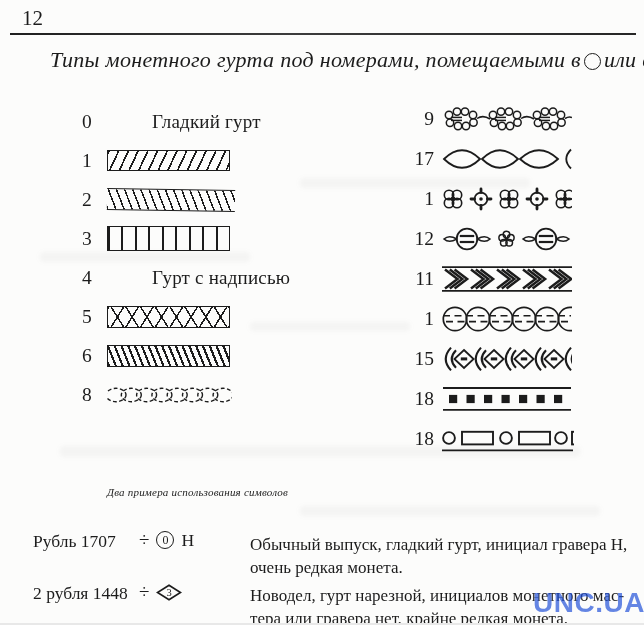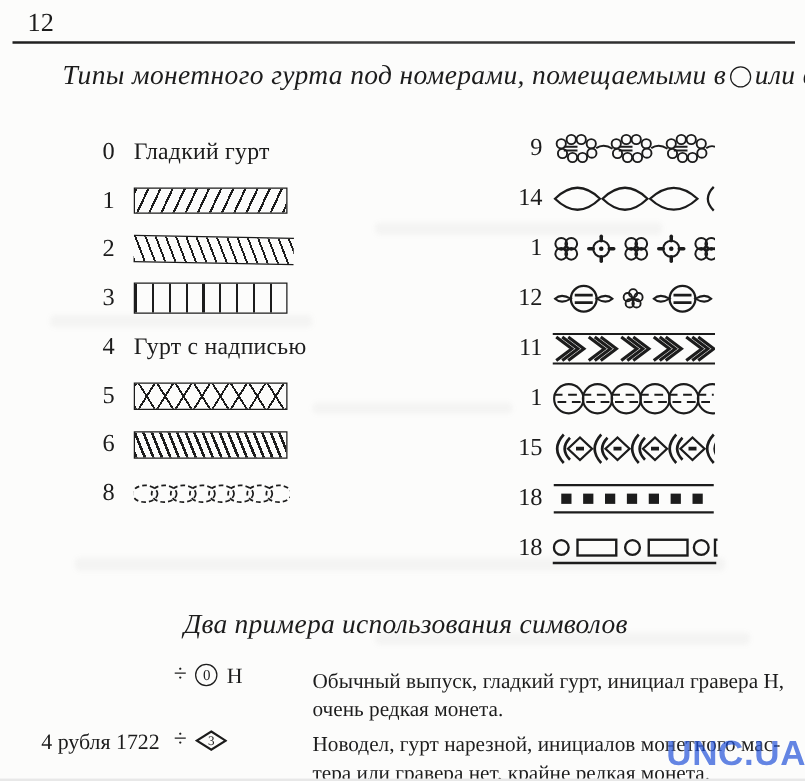--- a/index.html
+++ b/index.html
@@ -13,33 +13,33 @@
   .shape-circle{display:inline-block;width:15px;height:15px;border:1.6px solid #1c1c1c;
          border-radius:50%;vertical-align:-3px;margin:0 3px;}
   .shape-diamond{display:inline-block;vertical-align:-3px;margin-left:3px;}
   .col{position:absolute;}
   .col-left{left:82px;top:102px;}
   .col-right{left:407px;top:99px;}
   .erow{display:flex;align-items:center;height:39px;}
   .col-right .erow{height:40px;}
   .enum{font-size:19.5px;flex:none;width:17px;margin-right:8px;}
   .col-right .enum{width:27px;text-align:right;margin-right:8px;}
-  .elabel{font-size:19px;letter-spacing:.2px;white-space:nowrap;}
+  .elabel{font-size:19px;letter-spacing:.2px;white-space:nowrap;margin-left:45px;}
   .bar{width:123px;height:21px;border:1.7px solid #1c1c1c;box-sizing:border-box;flex:none;}
   .bar-hatch{background:repeating-linear-gradient(115deg,#1c1c1c 0 1.7px,transparent 1.7px 8.8px);}
   .bar-open{width:128px;height:22px;border:none;border-top:1.7px solid #1c1c1c;
             border-bottom:1.7px solid #1c1c1c;transform:rotate(1deg);
             background:repeating-linear-gradient(68deg,#1c1c1c 0 1.5px,transparent 1.5px 7.6px);}
   .bar-vert{height:25px;background:repeating-linear-gradient(90deg,#1c1c1c 0 1.7px,transparent 1.7px 13.5px);}
   .bar-cross{height:22px;background:
       repeating-linear-gradient(58deg,#1c1c1c 0 1.5px,transparent 1.5px 12.5px),
       repeating-linear-gradient(122deg,#1c1c1c 0 1.5px,transparent 1.5px 12.5px);}
   .bar-dense{height:22px;background:repeating-linear-gradient(68deg,#1c1c1c 0 2.1px,transparent 2.1px 6.3px);}
   svg.pat{display:block;flex:none;}
-  .subtitle{position:absolute;left:107px;top:486px;font-style:italic;font-size:22px;letter-spacing:.2px;margin-left:40px;}
+  .subtitle{position:absolute;left:107px;top:486px;font-style:italic;font-size:11px;letter-spacing:.2px;}
   .ex-coin{position:absolute;font-size:17.5px;white-space:nowrap;}
   .ex-sym{position:absolute;display:flex;align-items:center;gap:7px;font-size:19px;}
   .circ-num{display:inline-flex;width:16px;height:16px;border:1.6px solid #1c1c1c;border-radius:50%;
             align-items:center;justify-content:center;font-size:12px;line-height:1;}
   .ex-desc{position:absolute;left:250px;width:396px;font-size:17px;line-height:23px;}
   .watermark{position:absolute;left:533px;top:587px;font-family:"Liberation Sans",sans-serif;
              font-weight:bold;font-size:28px;color:#1d4ed8;opacity:.68;letter-spacing:.5px;
              text-shadow:0 0 2px rgba(255,255,255,.85);z-index:5;}
   .smudge{position:absolute;background:rgba(115,115,115,.055);filter:blur(2px);border-radius:4px;}
 </style>
@@ -152,21 +152,21 @@
               <circle cx="119.5" cy="17.5" r="3.7"></circle>
             <line x1="97" y1="12.4" x2="108" y2="12.4"></line>
               <line x1="97" y1="15.4" x2="108" y2="15.4"></line>
           </g>
           <path d="M123,13.5 Q127,11 130,12.5"></path>
         </g>
       </svg>
     </div>
 
     <div class="erow">
-      <span class="enum">14</span>
+      <span class="enum">17</span>
       <svg class="pat" width="130" height="28" viewBox="0 0 130 28">
         <g fill="none" stroke="#1c1c1c" stroke-width="1.8">
           <path d="M2,14 Q20,-3.5 38,14 Q20,31.5 2,14 Z"></path>
           <path d="M40,14 Q58,-3.5 76,14 Q58,31.5 40,14 Z"></path>
           <path d="M78,14 Q97,-3.5 116,14 Q97,31.5 78,14 Z"></path>
           <path d="M129,4.5 Q119.5,14 129,23.5"></path>
         </g>
       </svg>
     </div>
 
@@ -354,33 +354,34 @@
           <rect x="77" y="6.8" width="31" height="12.6"></rect>
           <circle cx="119" cy="13" r="5.9"></circle>
           <rect x="130" y="6.8" width="15" height="12.6"></rect>
         </g>
       </svg>
     </div>
   </div>
 
   <div class="subtitle">Два примера использования символов</div>
 
+  <div class="ex-coin" style="left:33px;top:531px;">Рубль 1707</div>
   <div class="ex-sym" style="left:139px;top:529px;">
     <span>÷</span>
     <span class="circ-num">
         <span>0</span>
       </span>
     <span style="font-size:17.5px">Н</span>
   </div>
   <div class="ex-desc" style="top:533px;">
     <div>Обычный выпуск, гладкий гурт, инициал гравера Н,</div>
     <div>очень редкая монета.</div>
   </div>
 
-  <div class="ex-coin" style="left:33px;top:583px;">4 рубля 1722</div>
+  <div class="ex-coin" style="left:33px;top:583px;">2 рубля 1448</div>
   <div class="ex-sym" style="left:139px;top:581px;">
     <span>÷</span>
     <span>
       <svg width="26" height="17" viewBox="0 0 26 17" style="display:block">
         <polygon points="13,1.2 24.5,8.5 13,15.8 1.5,8.5" fill="none" stroke="#1c1c1c" stroke-width="1.7"></polygon>
         <text x="13" y="12.2" text-anchor="middle" font-size="10.5" font-family="Liberation Serif, serif" fill="#1c1c1c">3</text>
       </svg>
     </span>
   </div>
   <div class="ex-desc" style="top:584px;">

